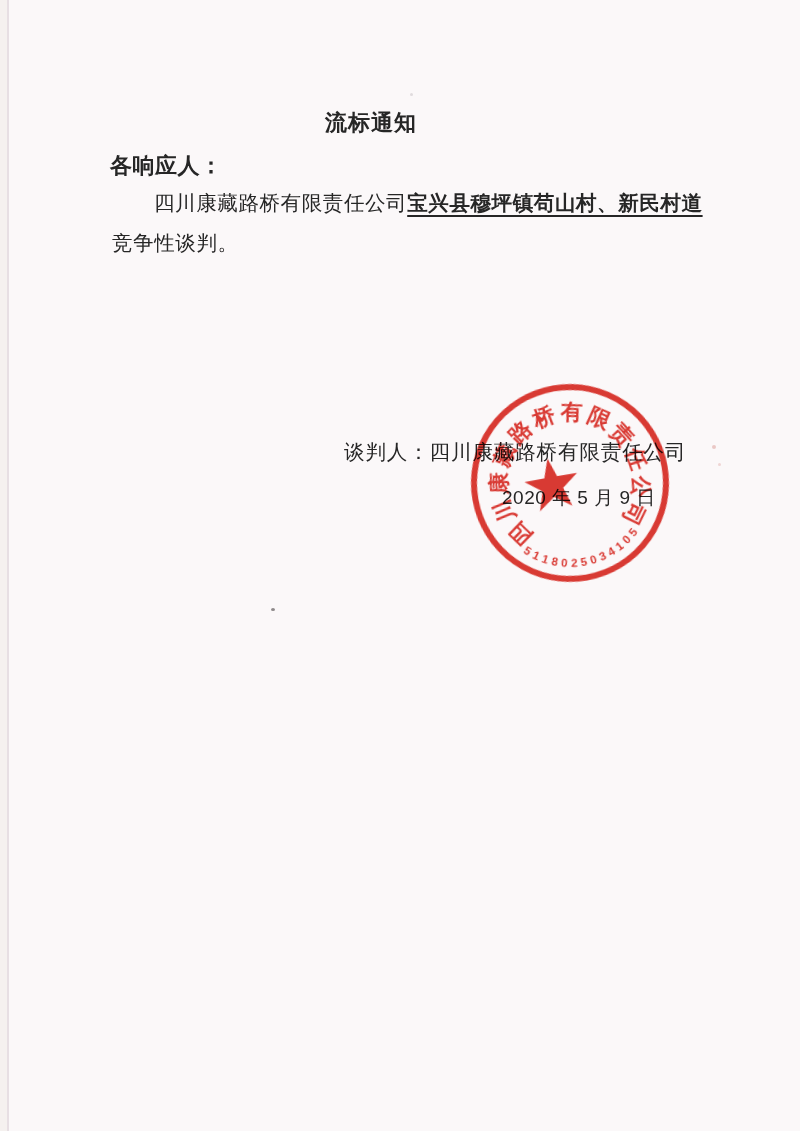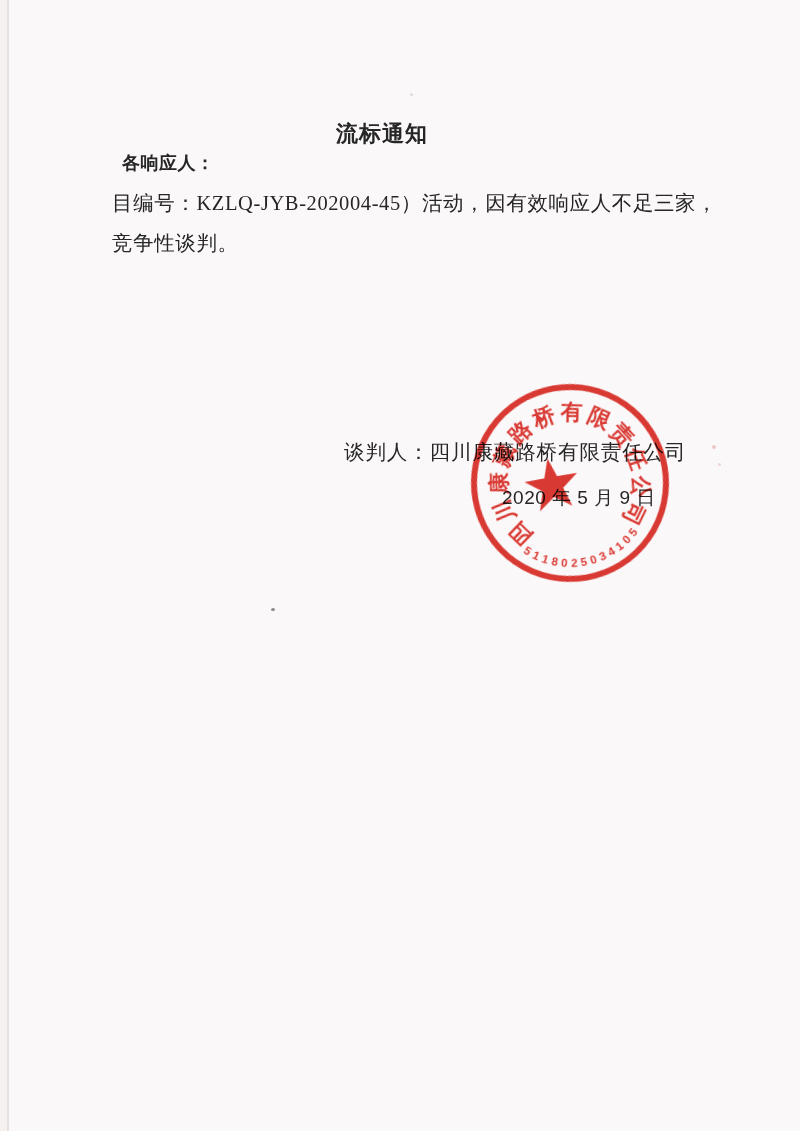--- a/index.html
+++ b/index.html
@@ -19,27 +19,27 @@
   }
   .scan-strip{
     position:absolute;left:0;top:0;width:7px;height:100%;
     background:#f4efec;opacity:.8;
   }
   .scan-edge{
     position:absolute;left:7px;top:0;width:2px;height:100%;
     background:var(--edge);opacity:.85;
   }
   .title{
-    position:absolute;top:102px;left:0;width:730px;margin:17px;
+    position:absolute;top:102px;left:0;width:730px;margin:6px;
     text-align:center;
     font-size:22px;font-weight:bold;letter-spacing:1px;
   }
   .salutation{
-    position:absolute;top:151px;left:122px;
-    font-size:18px;font-weight:bold;letter-spacing:.5px;
+    position:absolute;top:151px;left:110px;
+    font-size:22px;font-weight:bold;letter-spacing:.5px;
   }
   .body-block{
     position:absolute;top:183px;left:112px;width:584px;
     font-size:20.5px;line-height:40px;letter-spacing:.6px;
   }
   .line{white-space:nowrap;}
   .line.indent{text-indent:42px;}
   .em{
     font-weight:bold;
     text-decoration:underline;
@@ -73,21 +73,21 @@
 
 <div class="page">
   <div class="scan-strip"></div>
   <div class="scan-edge"></div>
 
   <h1 class="title">流标通知</h1>
 
   <div class="salutation">各响应人：</div>
 
   <div class="body-block">
-    <div class="line"><span>目编号：KZLQ-JYB-202004-45）活动，因有效响应人不足三家，</span><span class="em"></span><span></span></div>
+    <div class="line indent"><span>四川康藏路桥有限责任公司</span><span class="em">宝兴县穆坪镇苟山村、新民村道</span><span></span></div>
     <div class="line"><span>竞争性谈判。</span><span class="em"></span><span></span></div>
   </div>
 
   <div class="signature">谈判人：四川康藏路桥有限责任公司</div>
 
   <div class="date">2020 年 5 月 9 日</div>
 
   <svg id="stamp" class="stamp" width="220" height="220" viewBox="0 0 220 220">
       <circle cx="110" cy="110" r="96" fill="none" stroke="#d9251d" stroke-width="6"></circle>
       <polygon points="92,82 98.4656377752172,101.10081306187558 118.6295824562643,101.34752415750147 102.46162167924669,113.39918693812442 108.45798706418924,132.65247584249852 92,121 75.54201293581076,132.65247584249852 81.53837832075331,113.39918693812442 65.3704175437357,101.34752415750147 85.5343622247828,101.10081306187558" fill="#d9251d"></polygon>

